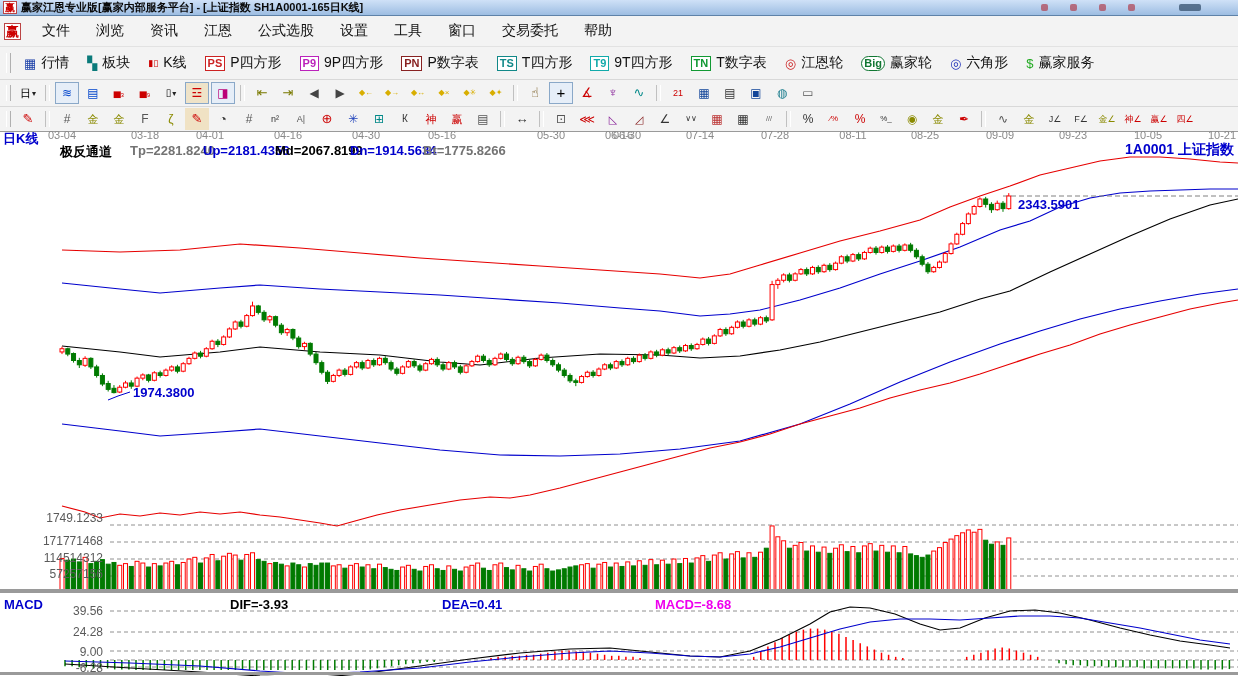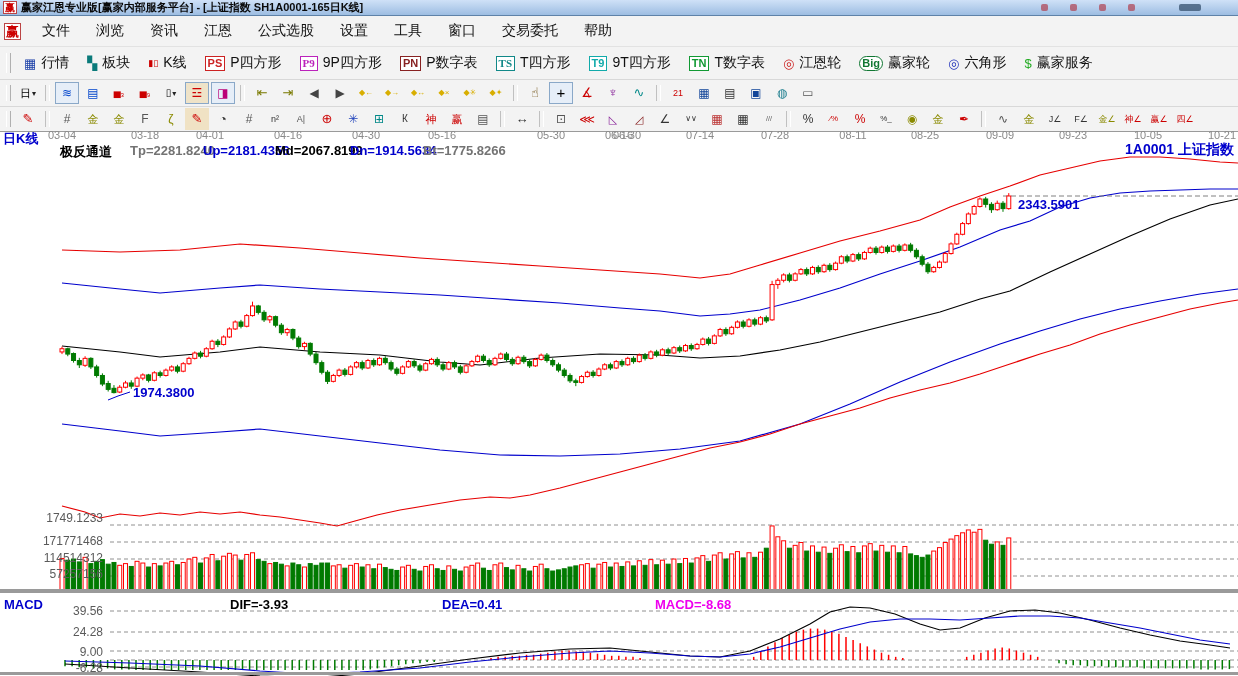--- a/index.html
+++ b/index.html
@@ -83,29 +83,29 @@
       </span>
       <span class="feature-item">
         <span class="ficon" style="color: rgb(204, 0, 0); font-size: 9px;">▮▯</span>
         <span>K线</span>
       </span>
       <span class="feature-item">
         <span class="badge" style="color: rgb(204, 34, 34); border-color: rgb(204, 34, 34);">PS</span>
         <span>P四方形</span>
       </span>
       <span class="feature-item">
-        <span class="badge" style="color: rgb(187, 34, 187); border-color: rgb(187, 34, 187); font-family: Liberation Serif, serif;">P9</span>
+        <span class="badge" style="color: rgb(187, 34, 187); border-color: rgb(187, 34, 187);">P9</span>
         <span>9P四方形</span>
       </span>
       <span class="feature-item">
         <span class="badge" style="color: rgb(136, 34, 34); border-color: rgb(136, 34, 34);">PN</span>
         <span>P数字表</span>
       </span>
       <span class="feature-item">
-        <span class="badge" style="color: rgb(17, 136, 136); border-color: rgb(17, 136, 136); font-family: Liberation Serif, serif;">TS</span>
+        <span class="badge" style="color: rgb(17, 136, 136); border-color: rgb(17, 136, 136);">TS</span>
         <span>T四方形</span>
       </span>
       <span class="feature-item">
         <span class="badge" style="color: rgb(17, 170, 170); border-color: rgb(17, 170, 170);">T9</span>
         <span>9T四方形</span>
       </span>
       <span class="feature-item">
         <span class="badge" style="color: rgb(17, 153, 51); border-color: rgb(17, 153, 51);">TN</span>
         <span>T数字表</span>
       </span>

